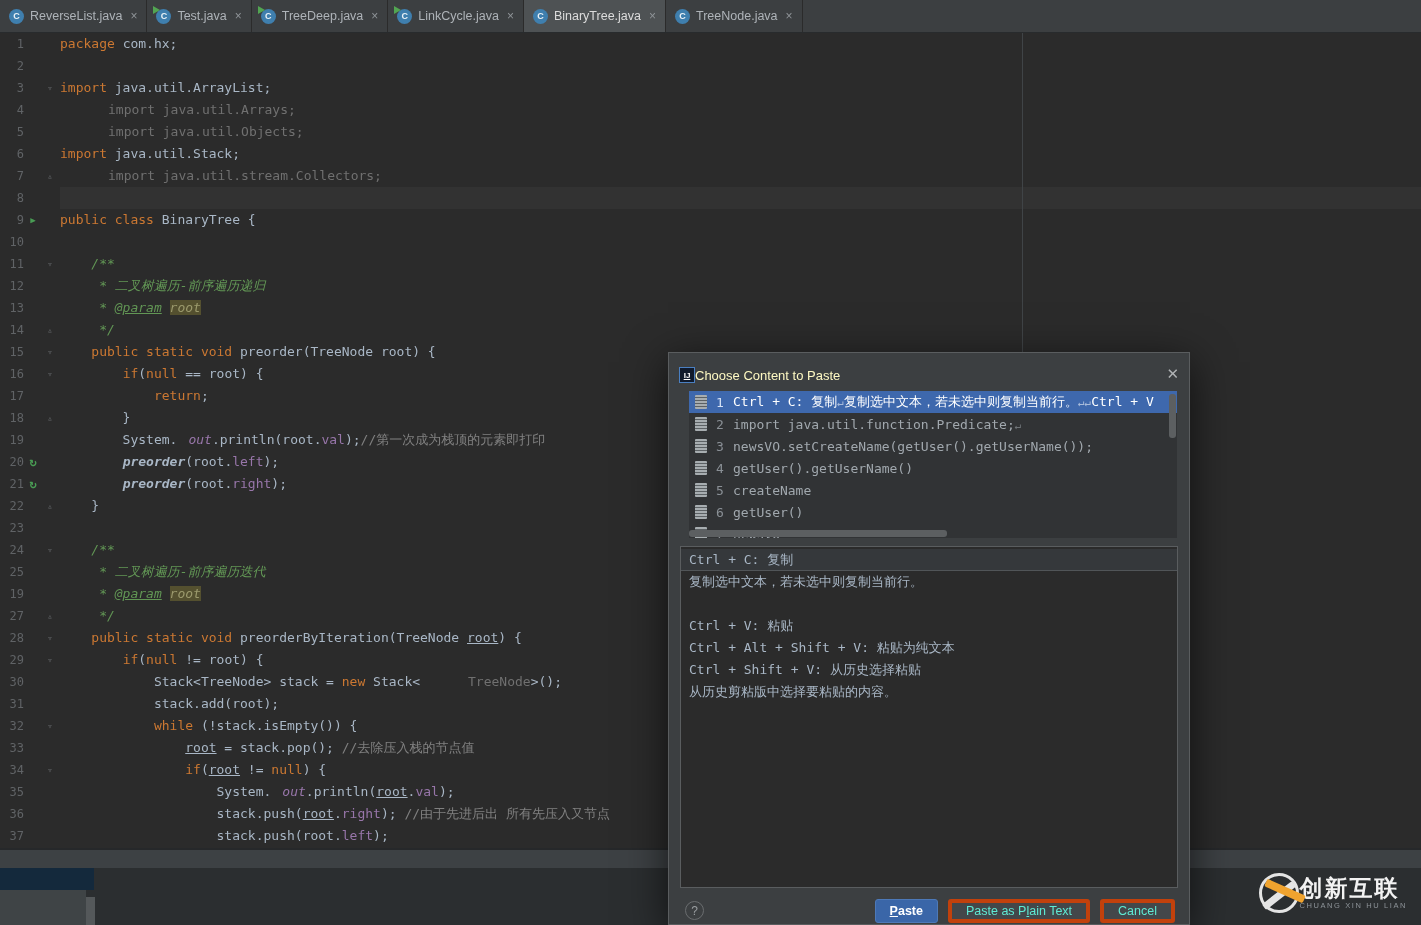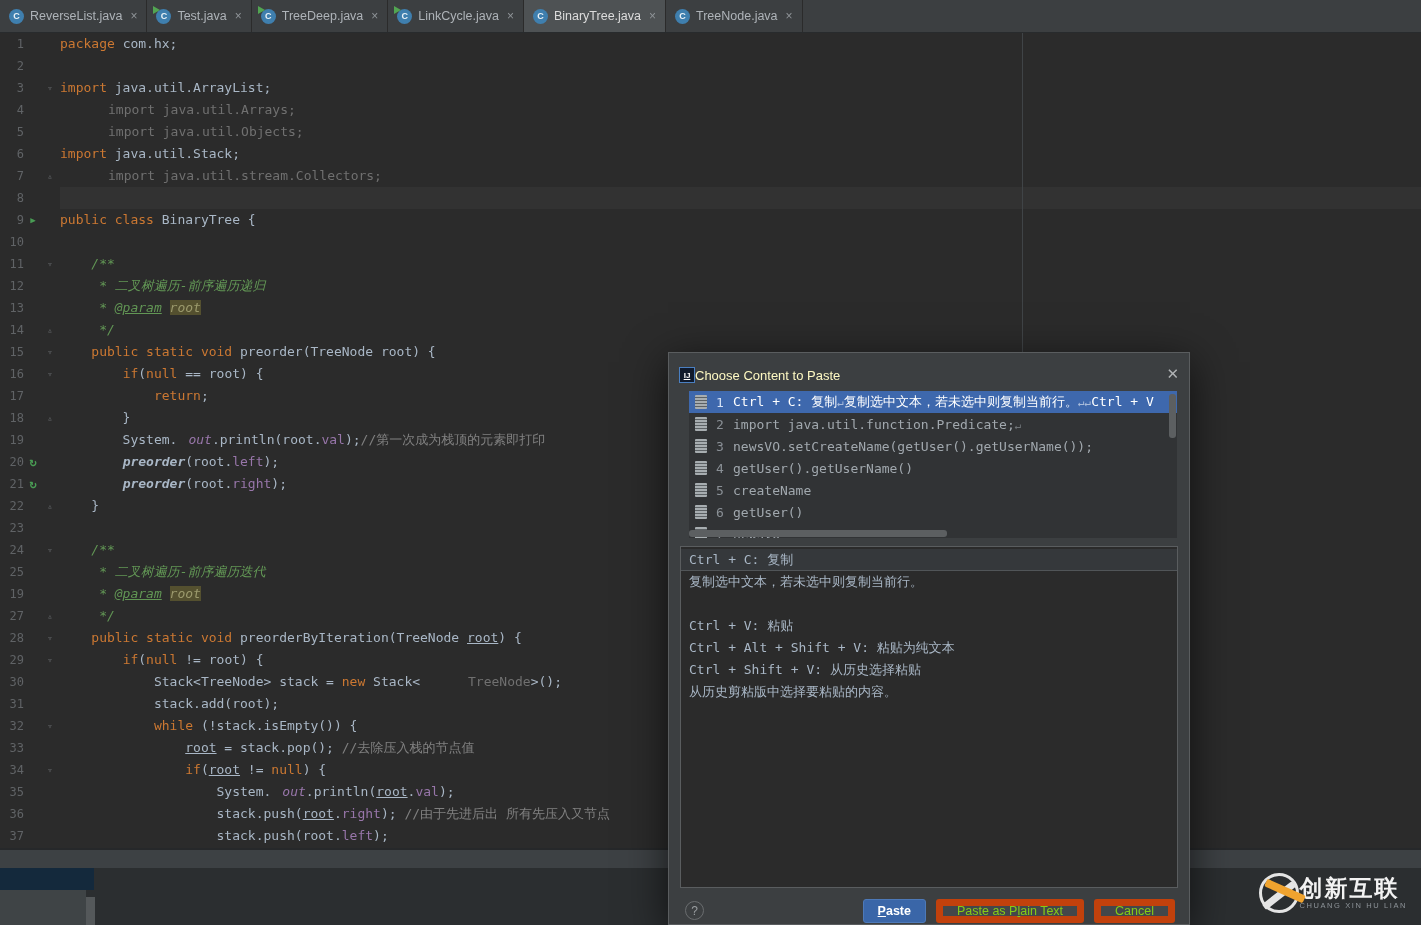--- a/index.html
+++ b/index.html
@@ -89,21 +89,21 @@
              line-height:22px; color:#a9b7c6; overflow:hidden; padding-top:2px; }
   .pvline { height:22px; padding-left:8px; white-space:pre; }
   .pvline.hl { background:#35383b; border-bottom:1px solid #515558; }
 
   #dlg-buttons { position:absolute; left:0; top:542px; width:100%; height:31px; display:flex;
                  align-items:center; padding:0 14px 0 16px; gap:10px; }
   #dlg-help { width:19px; height:19px; border:1px solid #6a6d6f; border-radius:50%; color:#9a9ea1;
               font-size:12px; display:flex; align-items:center; justify-content:center; }
   #dlg-spacer { flex:1; }
   .dbtn { height:24px; padding:0 14px; font-size:12.5px; border-radius:3px; display:flex; align-items:center;
-          background:#43474a; border:7px solid #c2410c; color:#84cc16; }
+          background:#43474a; border:4px solid #c2410c; color:#5eead4; }
   .dbtn.primary { background:#3a66a8; border:1px solid #4d79b8; color:#ffffff; font-weight:bold; }
   .dbtn u { text-decoration:underline; }
 </style>
 </head>
 <body>
 
 <div id="screen">
 
   <div id="tabbar">
       <div class="tab">

